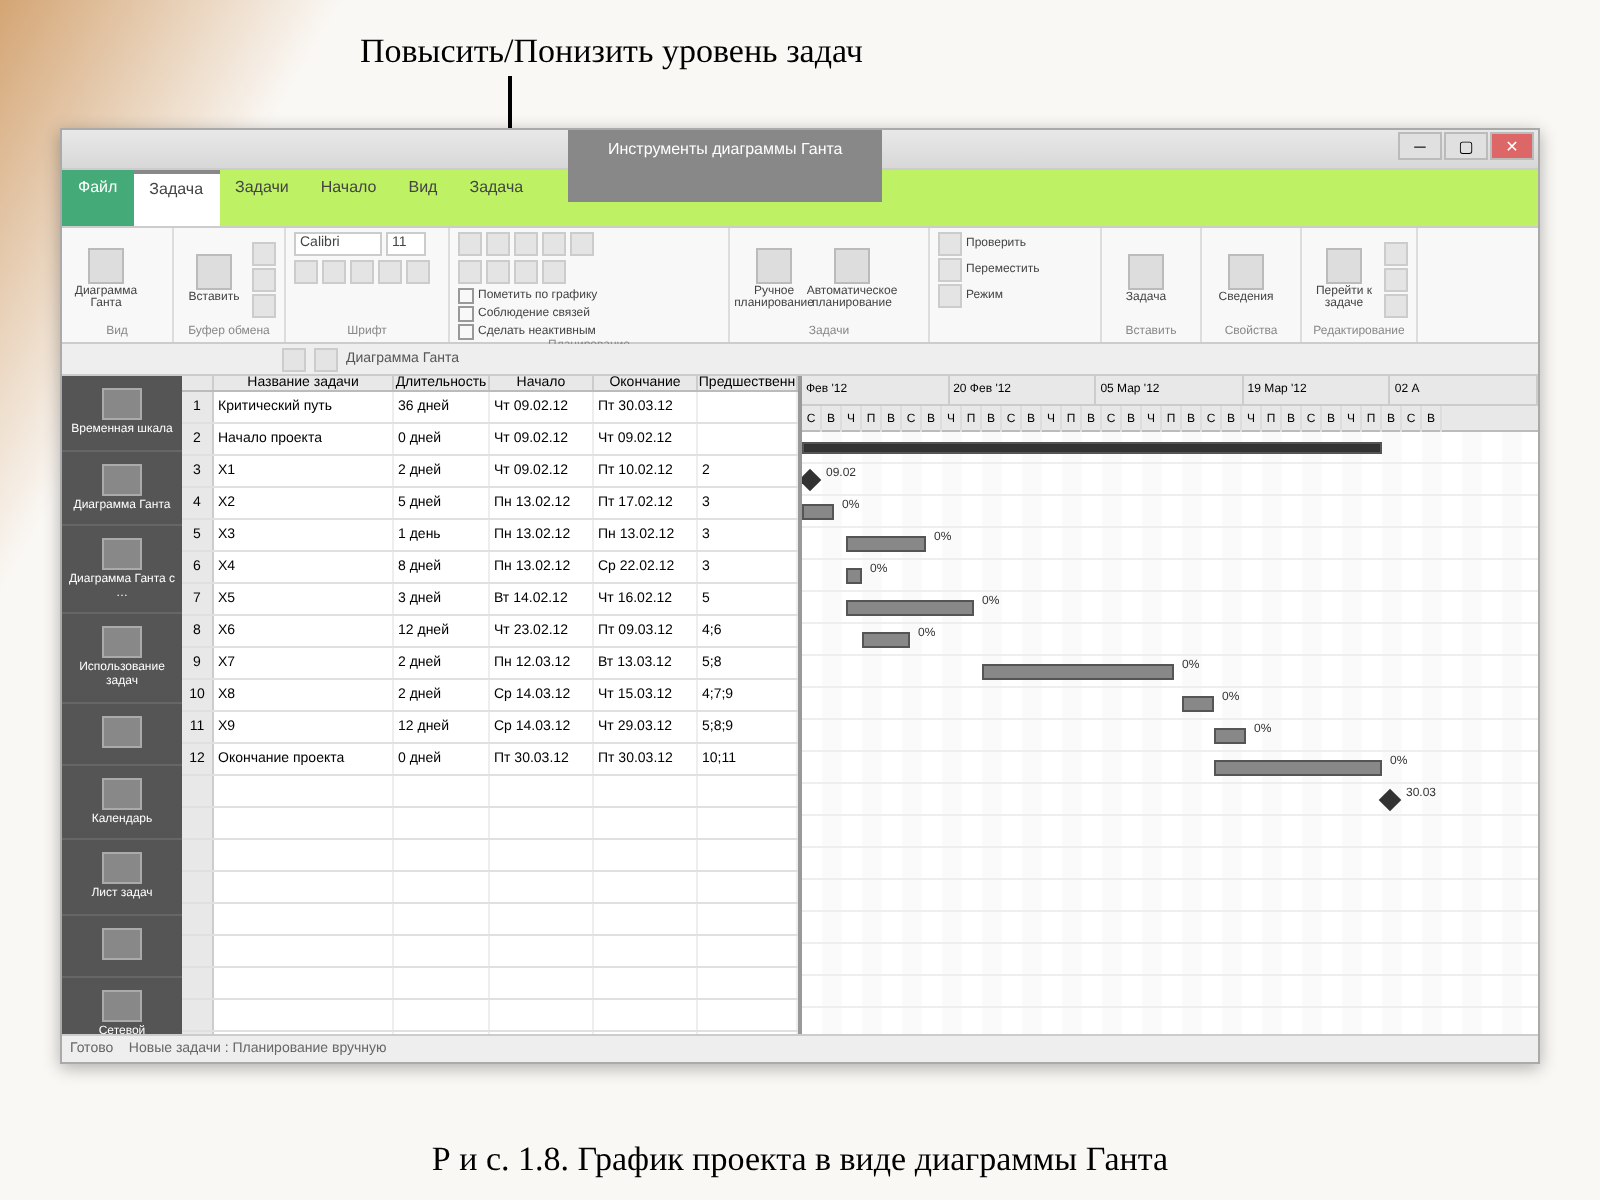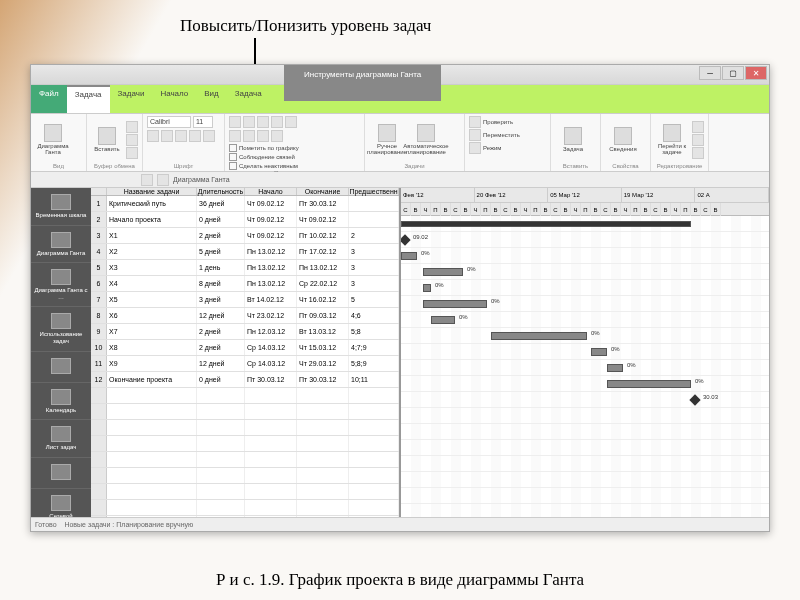--- a/index.html
+++ b/index.html
@@ -566,14 +566,14 @@
       </div>
     </div>
 
     <div class="statusbar">
       <span>Готово</span>
       &nbsp;&nbsp;
       <span>Новые задачи : Планирование вручную</span>
     </div>
   </div>
 
-  <div class="caption">Р и с. 1.9. График проекта в виде диаграммы Ганта</div>
+  <div class="caption">Р и с. 1.8. График проекта в виде диаграммы Ганта</div>
 </div>
 
 </body></html>

